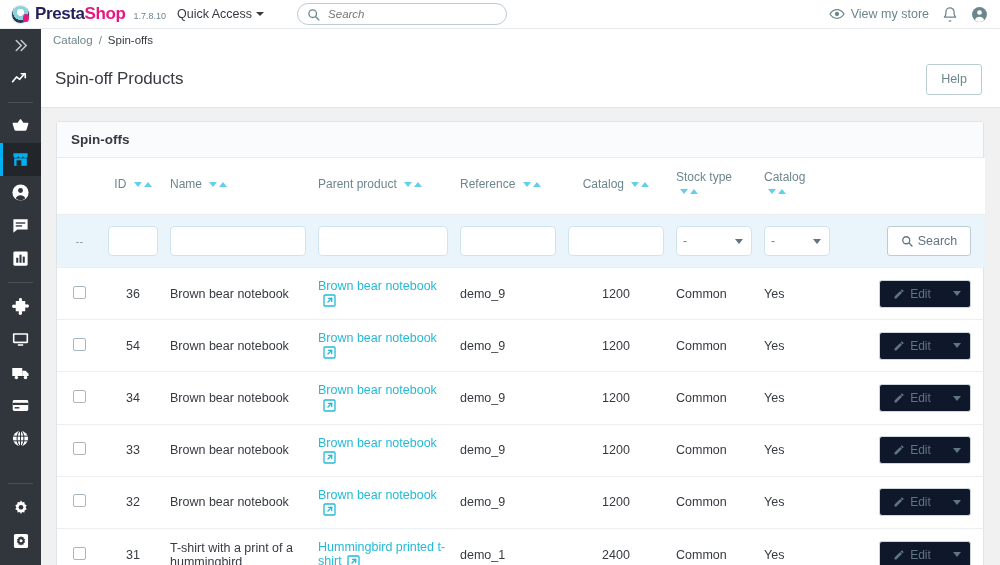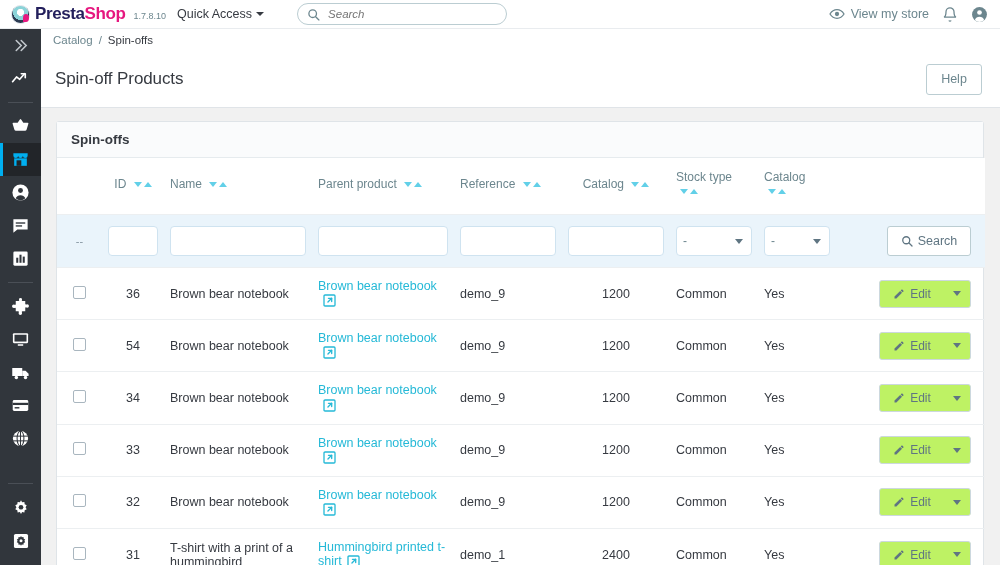--- a/index.html
+++ b/index.html
@@ -176,21 +176,21 @@
   a.parent-link {
     color: #25b9d7; text-decoration: none; cursor: pointer;
   }
   .ext-icon {
     display: inline-block; vertical-align: middle; margin-left: 4px;
   }
   .edit-cell { text-align: right; padding-right: 14px !important; }
   .edit-btn {
     display: inline-flex; align-items: center;
     width: 92px; height: 28px; border: 1px solid #ccd8de; border-radius: 3px;
-    background: #bef264; cursor: pointer; overflow: hidden;
+    background: #0f172a; cursor: pointer; overflow: hidden;
   }
   .edit-btn .lbl {
     flex: 1; display: flex; align-items: center; justify-content: center; gap: 5px;
     font-size: 12px; color: #5f7582;
   }
   .edit-btn .split {
     width: 26px; height: 100%; display: flex; align-items: center; justify-content: center;
   }
   .edit-btn .split .c {
     width:0;height:0;border-left:4px solid transparent;border-right:4px solid transparent;border-top:5px solid #5f7582;

